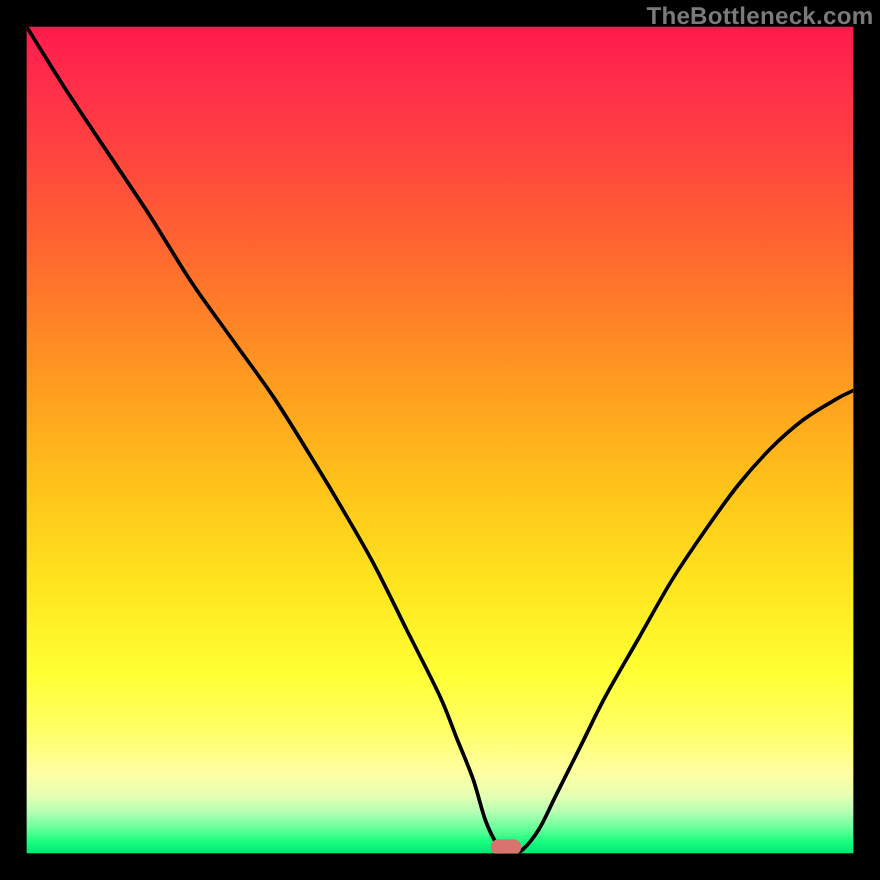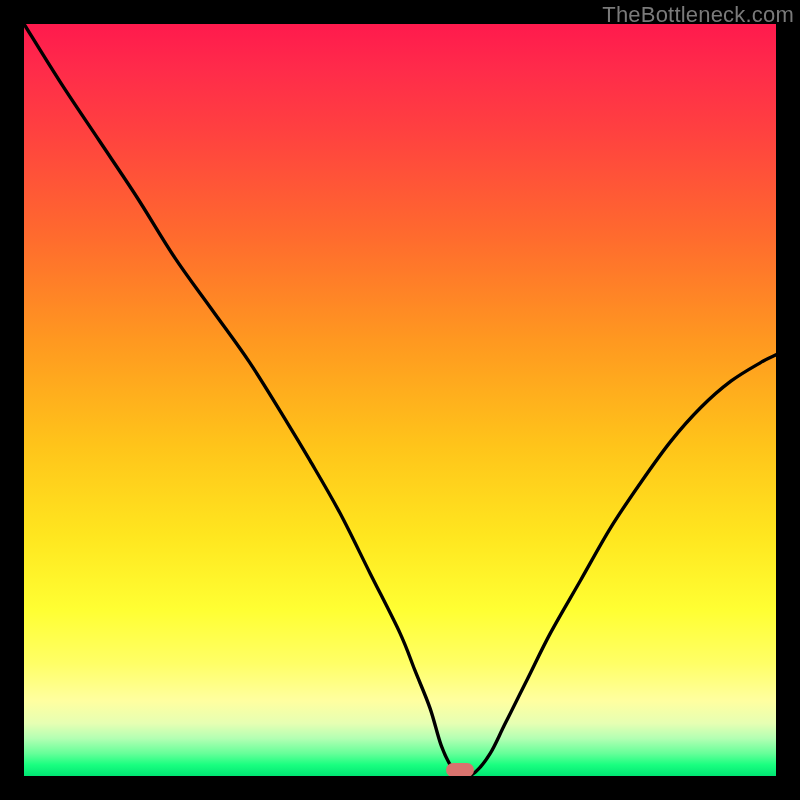--- a/index.html
+++ b/index.html
@@ -49,20 +49,21 @@
     );
   }
   .watermark {
     position: absolute;
     top: 2px;
     right: 6px;
     color: #7a7a7a;
     font-size: 22px;
     letter-spacing: 0.2px;
     user-select: none;
+    font-weight: bold;
   }
   svg.curve {
     position: absolute;
     top: 0; left: 0;
     width: 100%;
     height: 100%;
   }
   .minimum-marker {
     position: absolute;
     width: 28px;

